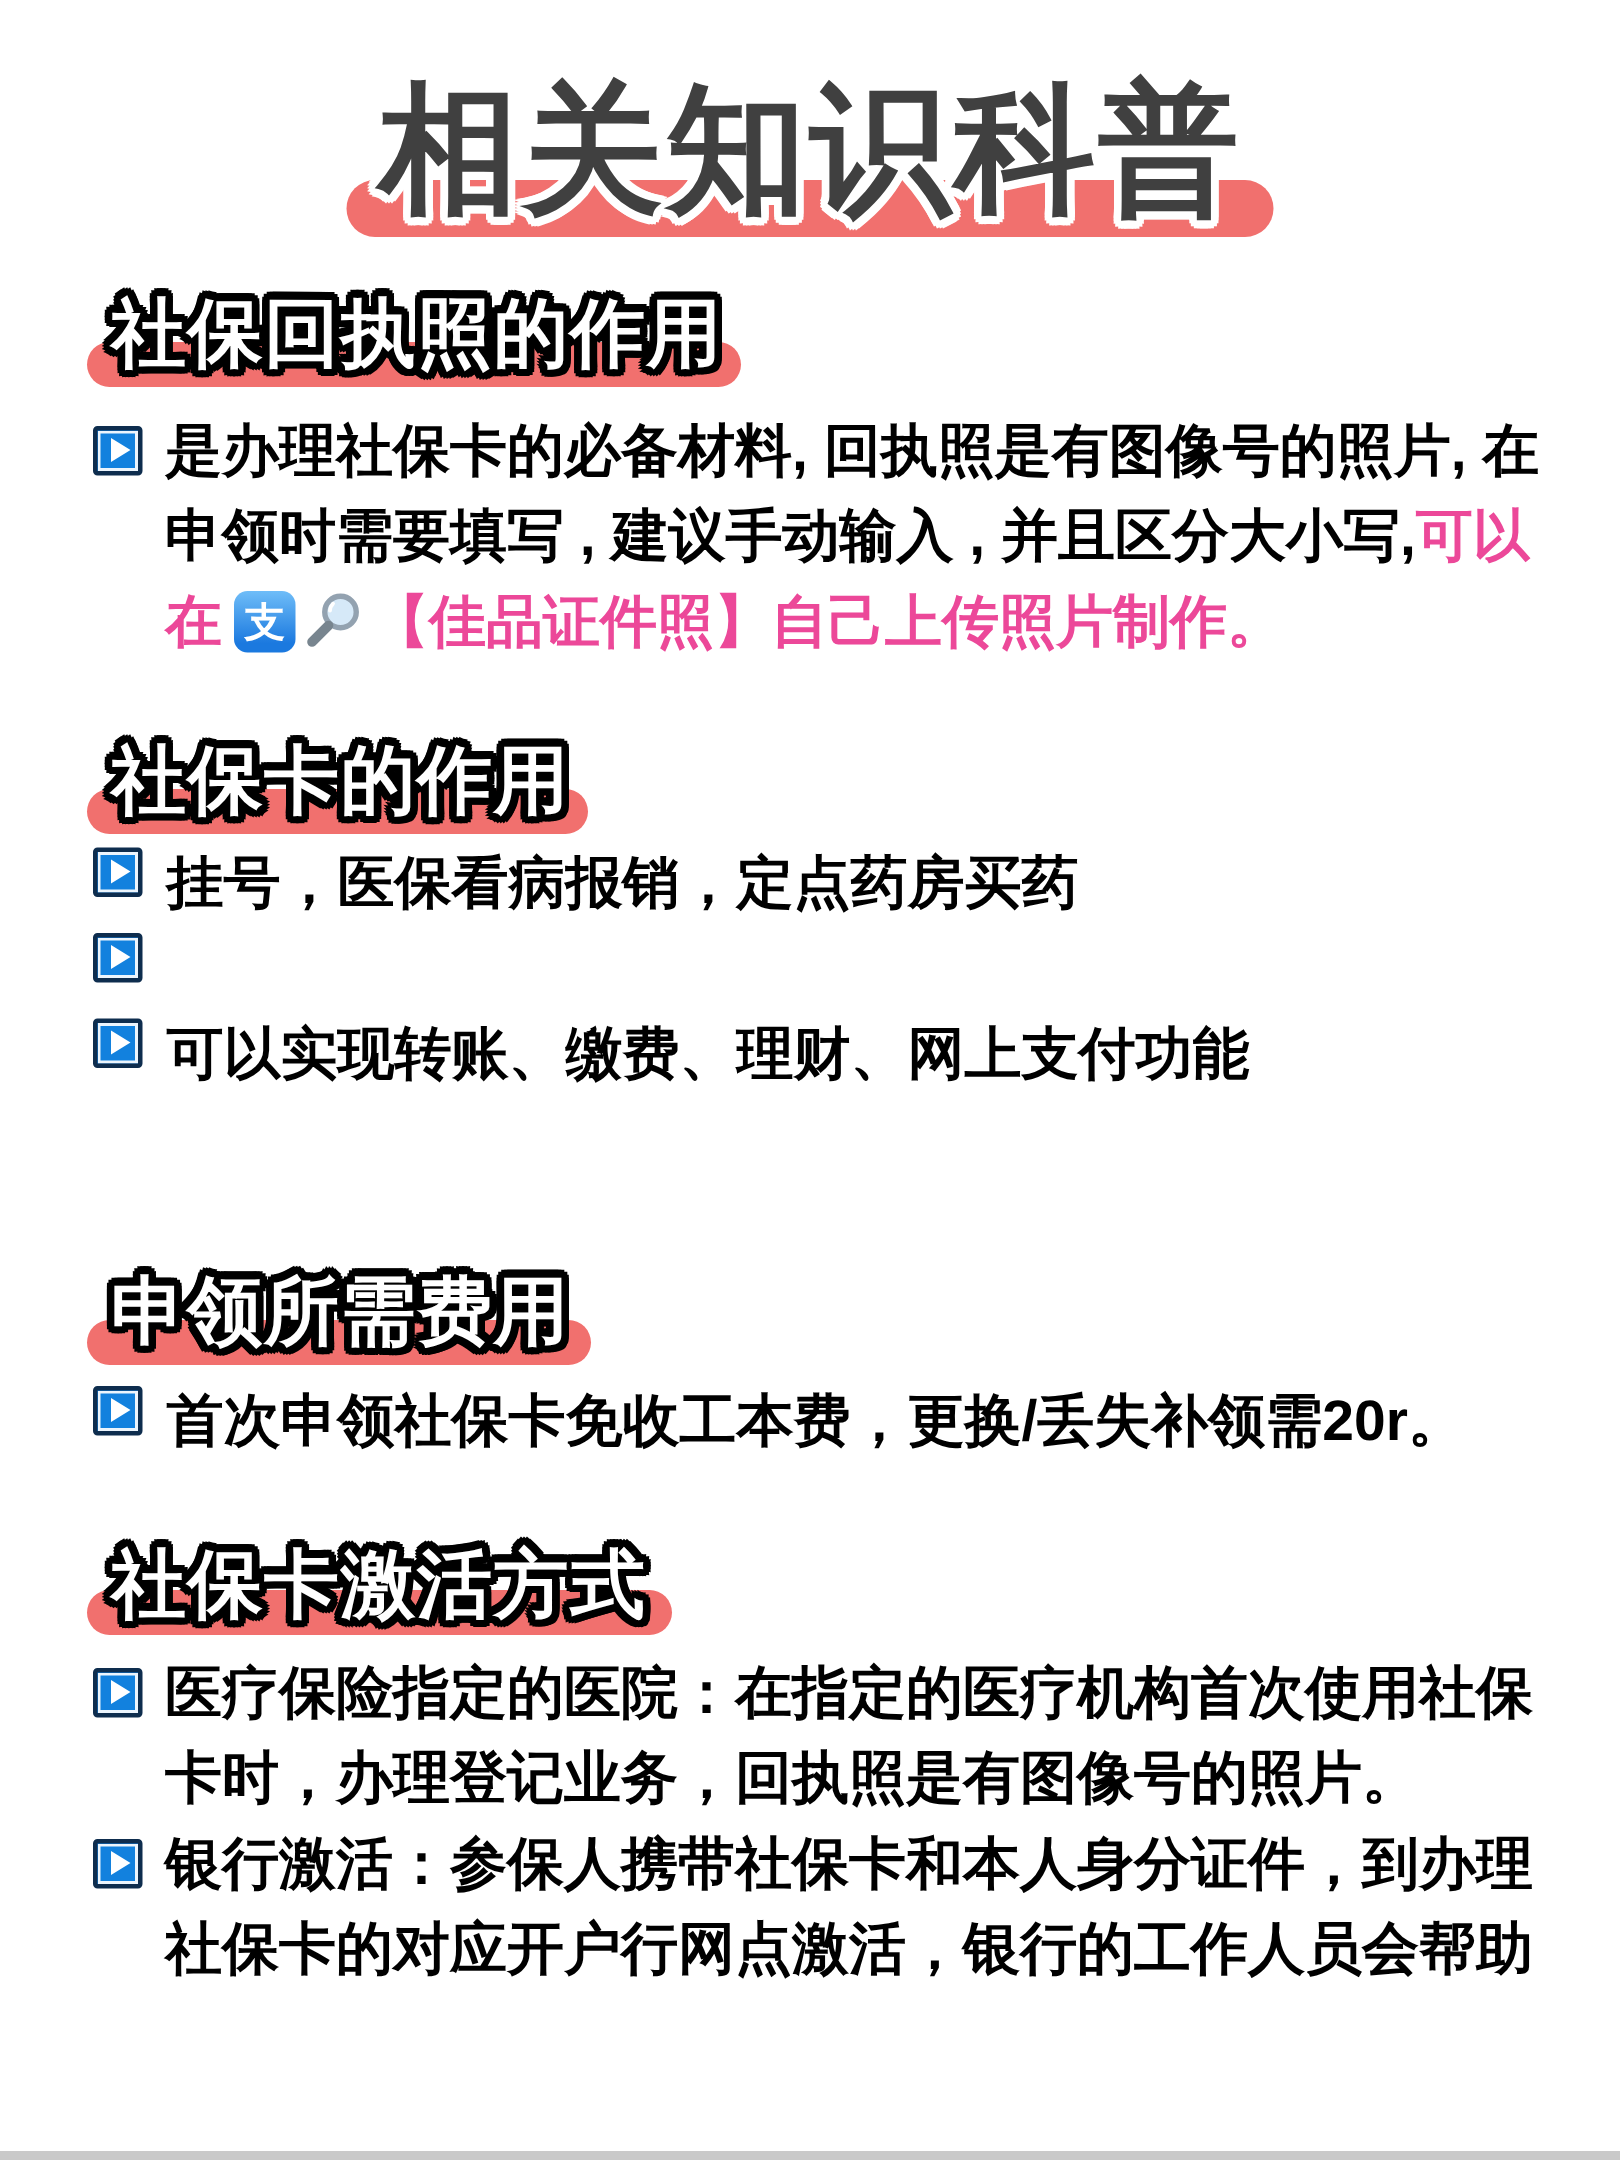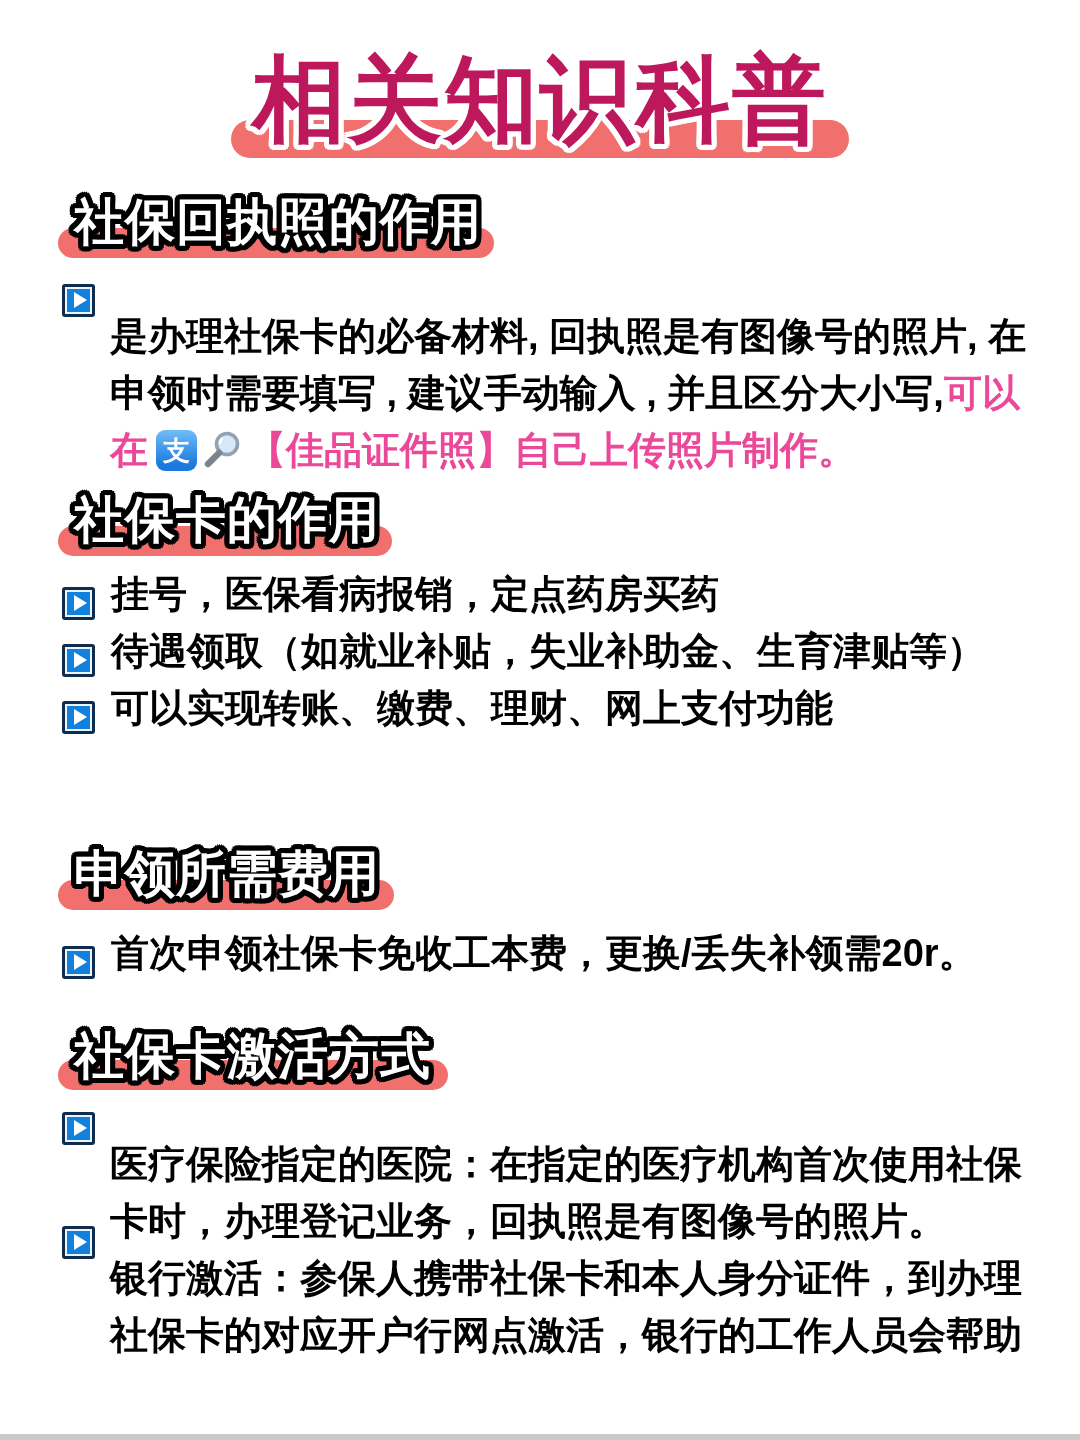--- a/index.html
+++ b/index.html
@@ -12,21 +12,21 @@
     color:#000;
   }
   
   .title-bar {
     position:absolute; top:120px; left:50%; transform:translateX(-50%);
     width:618px; height:38px; background:#F1706E; border-radius:19px; z-index:1;
   }
   .main-title {
     position:absolute; top:50px; left:0; width:100%; text-align:center;
     font-size:94px; line-height:100px; font-weight:900; letter-spacing:2px;
-    color:#be185d; z-index:2;
+    color:#404040; z-index:2;
     text-shadow:
       0 -5px 0 #fff, 0 5px 0 #fff, -5px 0 0 #fff, 5px 0 0 #fff,
       -4px -4px 0 #fff, 4px -4px 0 #fff, -4px 4px 0 #fff, 4px 4px 0 #fff,
       -2px -5px 0 #fff, 2px -5px 0 #fff, -2px 5px 0 #fff, 2px 5px 0 #fff,
       -5px -2px 0 #fff, 5px -2px 0 #fff, -5px 2px 0 #fff, 5px 2px 0 #fff;
   }
   
   .sec-head {
     position:absolute; left:74px; z-index:2;
     font-size:50px; line-height:56px; font-weight:900; letter-spacing:1px;
@@ -54,24 +54,24 @@
   }
   .play-icon::after {
     content:""; position:absolute; left:9px; top:5px;
     border-left:13px solid #fff;
     border-top:8.5px solid transparent;
     border-bottom:8.5px solid transparent;
   }
   .abs-icon { position:absolute; left:62px; }
   
   .rows { position:absolute; left:62px; width:980px; }
-  .row { display:flex; align-items:flex-end; height:57px; gap:16px; }
+  .row { display:flex; align-items:flex-start; height:57px; gap:16px; }
   .row .play-icon { margin-top:2px; }
   
-  .para { position:absolute; left:110px; width:930px;margin-top:36px; }
+  .para { position:absolute; left:110px; width:930px; }
   
   .alipay-icon {
     width:41px; height:41px; border-radius:9px; margin:0 3px 0 8px;
     background:linear-gradient(180deg,#6FBDF8 0%,#1B79DF 85%);
     display:inline-flex; align-items:center; justify-content:center;
     color:#fff; font-size:27px; font-weight:900; flex:0 0 41px;
   }
   .mag-icon { width:44px; height:44px; flex:0 0 44px; margin-right:4px; }
   
   .bottom-strip {
@@ -111,21 +111,20 @@
 <div class="sec-bar" style="top:526px; width:334px;"></div>
 <h2 class="sec-head" style="top:492px;">社保卡的作用</h2>
 
 <div class="rows body-text" style="top:563px;">
   <div class="row">
     <span class="play-icon"></span>
     <span>挂号，医保看病报销，定点药房买药</span>
   </div>
   <div class="row">
     <span class="play-icon"></span>
-    <span>待遇领取（如就业补贴，失业补助金、生育津贴等）</span>
   </div>
   <div class="row">
     <span class="play-icon"></span>
     <span>可以实现转账、缴费、理财、网上支付功能</span>
   </div>
 </div>
 
 <div class="sec-bar" style="top:880px; width:336px;"></div>
 <h2 class="sec-head" style="top:846px;">申领所需费用</h2>
 

